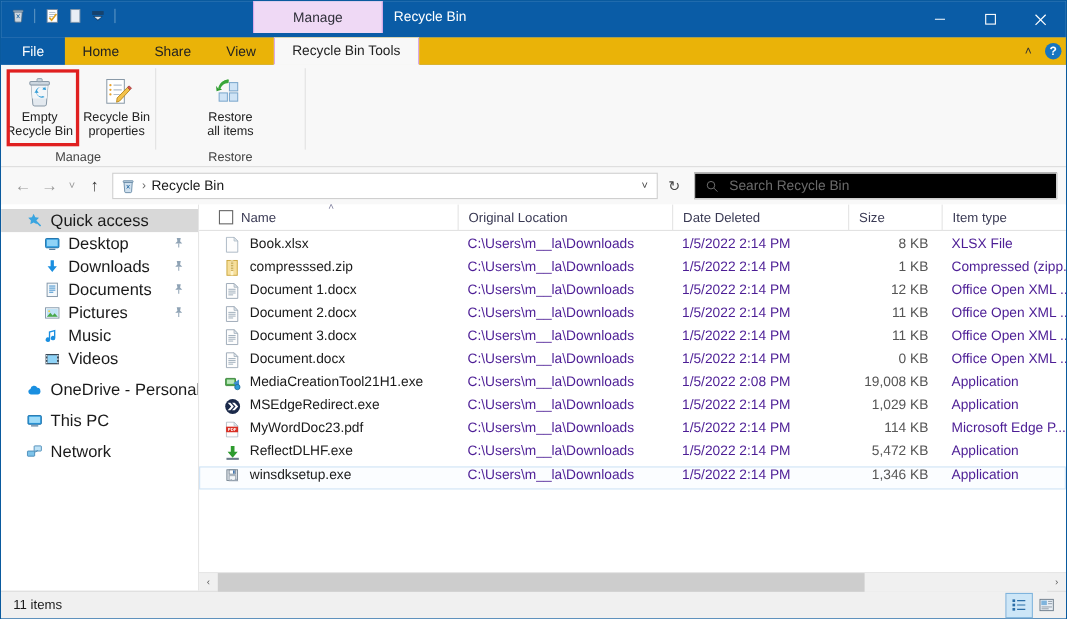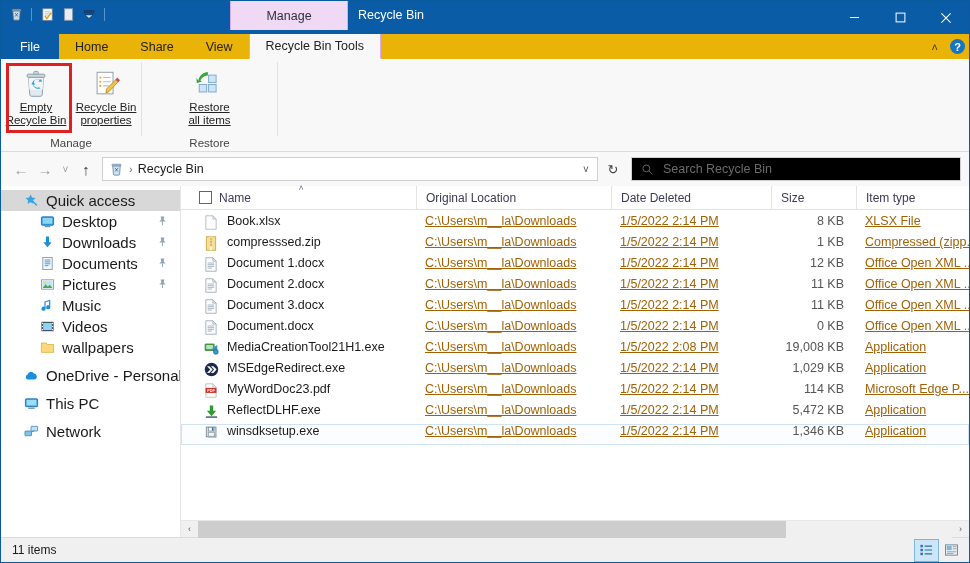--- a/index.html
+++ b/index.html
@@ -40,21 +40,21 @@
              font-weight:bold; display:flex; align-items:center; justify-content:center; }
 
   
   .ribbon { height:93px; background:#f8f8f8; border-bottom:1px solid #dcdcdc; display:flex; position:relative; flex:0 0 93px; }
   .rgroup { display:flex; flex-direction:column; align-items:center; height:100%; position:relative; }
   .rgroup-items { flex:1; display:flex; align-items:flex-start; padding-top:6px; }
   .rgroup-label { height:17px; font-size:11.5px; color:#444; display:flex; align-items:center; justify-content:center; width:100%; }
   .rgroup-div { width:1px; background:#e1e1e1; height:74px; align-self:flex-start; margin-top:3px; }
   .rbtn { width:auto; min-width:58px; padding:2px 4px 0; display:flex; flex-direction:column; align-items:center; }
   .rbtn .glyph { height:34px; display:flex; align-items:center; justify-content:center; }
-  .rbtn .lbl { font-size:11.5px; line-height:13px; text-align:center; color:#222;text-decoration:underline; }
+  .rbtn .lbl { font-size:11.5px; line-height:13px; text-align:center; color:#222; }
   .rbtn.disabled .lbl { color:#a8a8a8; }
   .redbox { position:absolute; left:5px; top:4px; width:66px; height:70px; border:3px solid #e02020; pointer-events:none; }
 
   
   .addrbar { height:34px; background:#f8f8f8; display:flex; align-items:center; padding:0 8px; gap:0; flex:0 0 34px; }
   .navbtn { width:24px; height:24px; display:flex; align-items:center; justify-content:center; color:#9a9a9a; font-size:15px; }
   .navbtn.on { color:#3a3a3a; }
   .navbtn.sm { width:17px; font-size:10px; }
   .addrbox { flex:1; height:24px; background:#fff; border:1px solid #cfcfcf; display:flex; align-items:center;
              margin-left:4px; padding-left:5px; }
@@ -87,21 +87,21 @@
   .ch { height:24px; display:flex; align-items:center; padding-left:9px; border-left:1px solid #e4e4e4; position:relative; }
   .ch:first-child { border-left:none; }
   .ch .sortarrow { position:absolute; left:50%; top:-3px; font-size:9px; color:#7a7a9a; }
   .cbx { width:13px; height:13px; border:1px solid #666; background:#fff; margin:0 7px 0 9px; flex:0 0 13px; }
 
   .rows { flex:1; overflow:hidden; padding-top:4px; }
   .row { height:21px; display:flex; align-items:center; font-size:12.5px; color:#1a1a1a; }
   .row.sel { background:#fbfdff; outline:1px solid #cfe3f5; outline-offset:-1px; }
   .cell { height:21px; display:flex; align-items:flex-start; overflow:hidden; white-space:nowrap; }
   .c-name { padding-left:22px; gap:8px; }
-  .c-loc, .c-date, .c-type { color:#a16207; padding-left:9px;text-decoration:underline; }
+  .c-loc, .c-date, .c-type { color:#4c1d95; padding-left:9px; }
   .c-size { justify-content:flex-end; padding-right:12px; color:#555; }
   .fico { width:16px; height:16px; display:flex; align-items:center; justify-content:center; flex:0 0 16px; }
 
   
   .hscroll { height:17px; background:#f0f0f0; display:flex; align-items:center; border-top:1px solid #e6e6e6; flex:0 0 17px; }
   .hs-arrow { width:17px; height:17px; display:flex; align-items:center; justify-content:center; color:#555; font-size:9px; }
   .hs-track { flex:1; height:17px; background:#f0f0f0; position:relative; }
   .hs-thumb { position:absolute; left:0; top:0; height:17px; width:78%; background:#cdcdcd; }
 
   
@@ -376,28 +376,20 @@
                 <rect x="2" y="10.6" width="1.2" height="1.4"></rect>
               <rect x="12.8" y="4" width="1.2" height="1.4"></rect>
                 <rect x="12.8" y="7.3" width="1.2" height="1.4"></rect>
                 <rect x="12.8" y="10.6" width="1.2" height="1.4"></rect>
             </g>
           </svg>
         </span>
         <span class="nlbl">Videos</span>
       </div>
 
-      <div class="navitem lvl2">
-        <span class="nico">
-          <svg width="15" height="15" viewBox="0 0 16 16">
-            <path d="M1.5 3.2h5l1.2 1.6h6.8v8.4h-13z" fill="#fcd97a" stroke="#d8ad3c" stroke-width=".8"></path>
-          </svg>
-        </span>
-        <span class="nlbl">wallpapers</span>
-      </div>
 
       <div class="nav-gap"></div>
 
       <div class="navitem">
         <span class="nico">
           <svg width="15" height="15" viewBox="0 0 16 16">
             <path d="M4.2 12.3a2.7 2.7 0 0 1-.3-5.3 3.6 3.6 0 0 1 6.7-1.2 2.8 2.8 0 0 1 2.9 2.7 2.8 2.8 0 0 1-2.6 3.8z" fill="#1a8fe0"></path>
           </svg>
         </span>
         <span class="nlbl">OneDrive - Personal</span>

